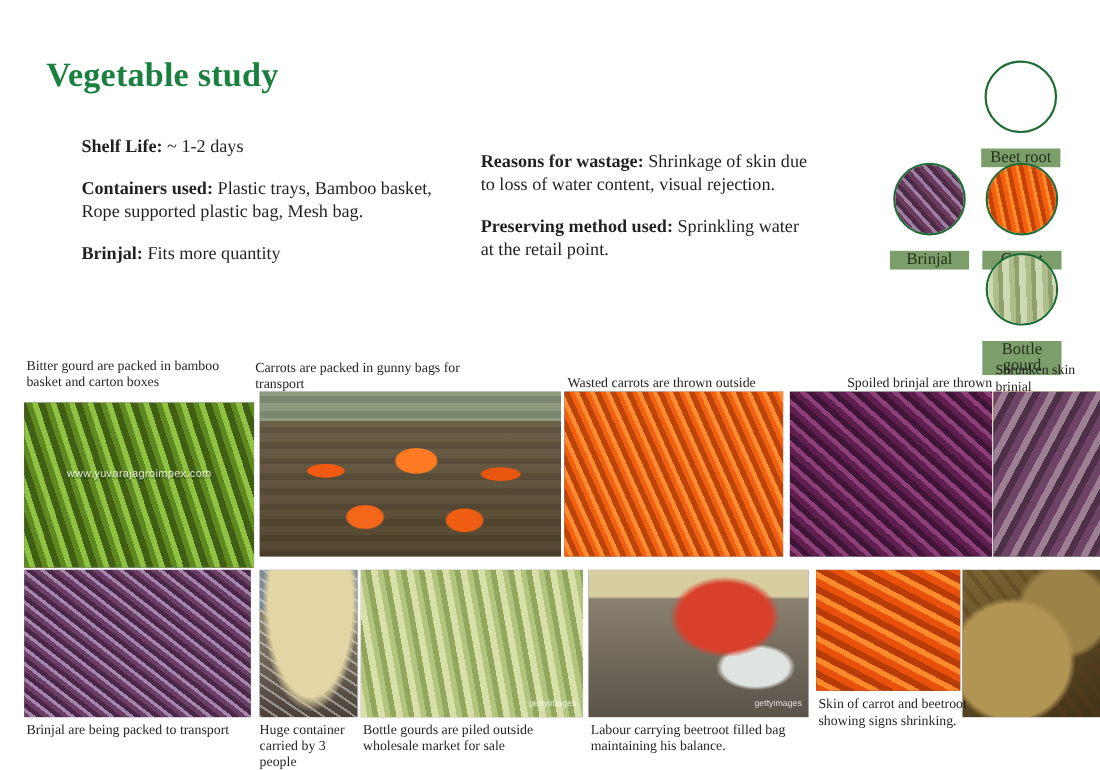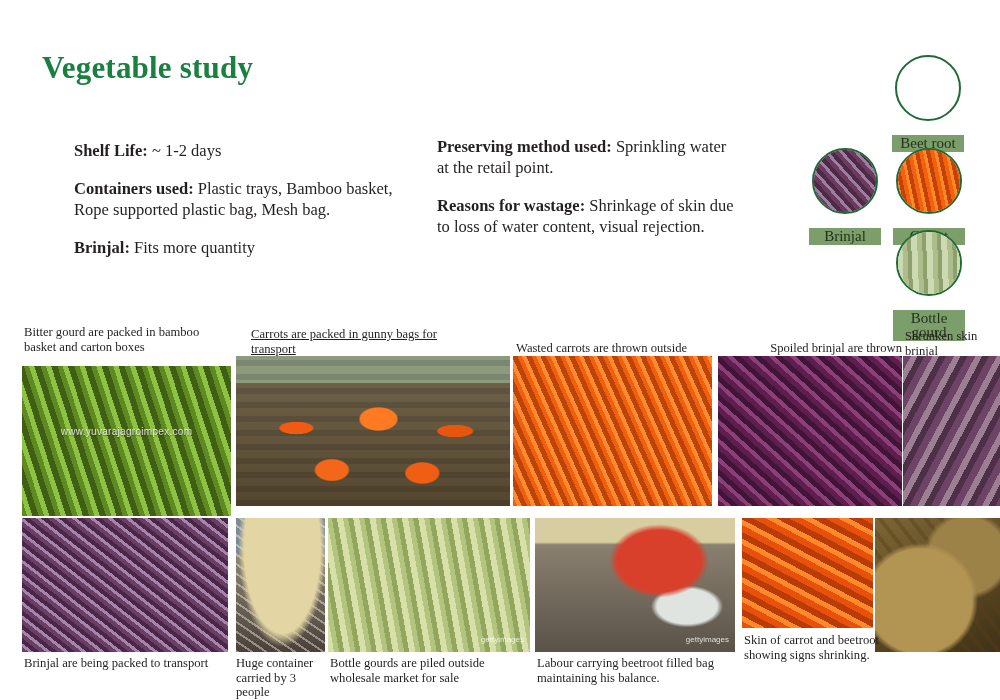--- a/index.html
+++ b/index.html
@@ -15,21 +15,21 @@
   
   .title {
     position: absolute; left: 42px; top: 50px;
     font-size: 31px; font-weight: bold;
     color: #1a8040;
     letter-spacing: 0.2px;
   }
 
   
   .txt-col { position: absolute; color: #231f20; }
-  .txt-col.left  { left: 74px;  top: 140px; width: 340px; }
+  .txt-col.left  { left: 74px;  top: 122px; width: 340px; }
   .txt-col.right { left: 437px; top: 136px; width: 300px; }
   .para { font-size: 16.5px; line-height: 21px; margin-bottom: 17px; }
   .para .lbl { font-weight: bold; }
 
   
   .badge { position: absolute; width: 66px; }
   .badge .disc {
     width: 66px; height: 66px; border-radius: 50%;
     border: 2px solid #1f6b35; overflow: hidden; position: relative;
   }
@@ -195,25 +195,25 @@
     <div class="para">
       <span class="lbl">Containers used:</span><span> Plastic trays, Bamboo basket, Rope supported plastic bag, Mesh bag.</span>
     </div>
     <div class="para">
       <span class="lbl">Brinjal:</span><span> Fits more quantity</span>
     </div>
   </div>
 
   <div class="txt-col right">
     <div class="para">
+      <span class="lbl">Reasons for wastage:</span><span> Shrinkage of skin due to loss of water content, visual rejection.</span>
+    </div>
+    <div class="para">
       <span class="lbl">Preserving method used:</span><span> Sprinkling water at the retail point.</span>
     </div>
-    <div class="para">
-      <span class="lbl">Reasons for wastage:</span><span> Shrinkage of skin due to loss of water content, visual rejection.</span>
-    </div>
   </div>
 
   <div class="badge" id="badge-beetroot">
     <div class="disc">
         <div class="img tx-beetroot"></div>
       </div>
     <div class="cap">Beet root</div>
   </div>
   <div class="badge" id="badge-brinjal">
     <div class="disc">
@@ -228,21 +228,21 @@
     <div class="cap">Carrot</div>
   </div>
   <div class="badge" id="badge-bottlegourd">
     <div class="disc">
         <div class="img tx-bottlegourd"></div>
       </div>
     <div class="cap">Bottle gourd</div>
   </div>
 
   <div class="cap-txt" style="left:24px; top:325px; width:200px;">Bitter gourd are packed in bamboo basket and carton boxes</div>
-  <div class="cap-txt" style="left:251px; top:327px; width:215px;text-decoration:underline;">Carrots are packed in gunny bags for transport</div>
+  <div class="cap-txt" style="left:232px; top:327px; width:215px;">Carrots are packed in gunny bags for transport</div>
   <div class="cap-txt" style="left:516px; top:341px; width:200px;">Wasted carrots are thrown outside</div>
   <div class="cap-txt" style="left:722px; top:341px; width:180px;text-align:right;">Spoiled brinjal are thrown</div>
   <div class="cap-txt" style="left:905px; top:329px; width:92px;">Shrunken skin brinjal</div>
 
   <div class="photo" style="left:22px; top:356px; width:209px; height:150px;margin-top:10px;">
     <div class="scene sc-bittergourd-crates"></div>
     <div class="watermark">www.yuvarajagroimpex.com</div>
   </div>
   <div class="photo" style="left:236px; top:356px; width:274px; height:150px;">
     <div class="scene sc-gunnybags"></div>

